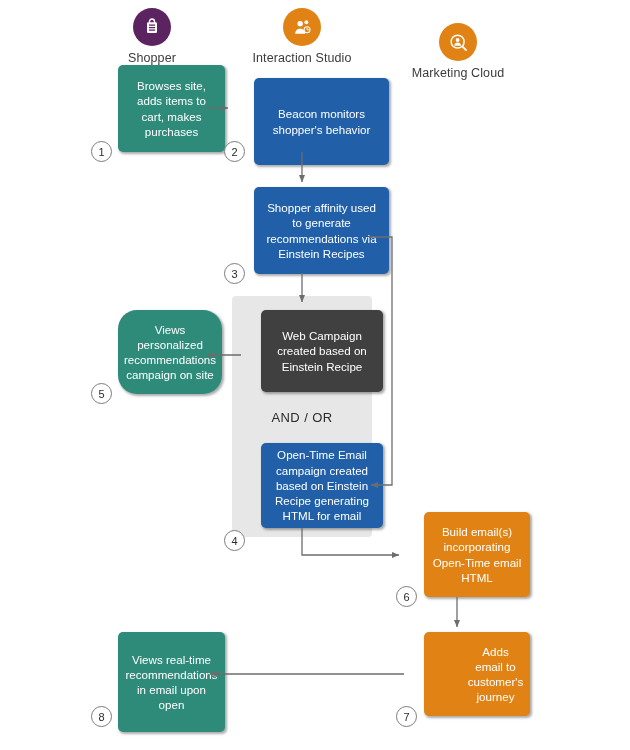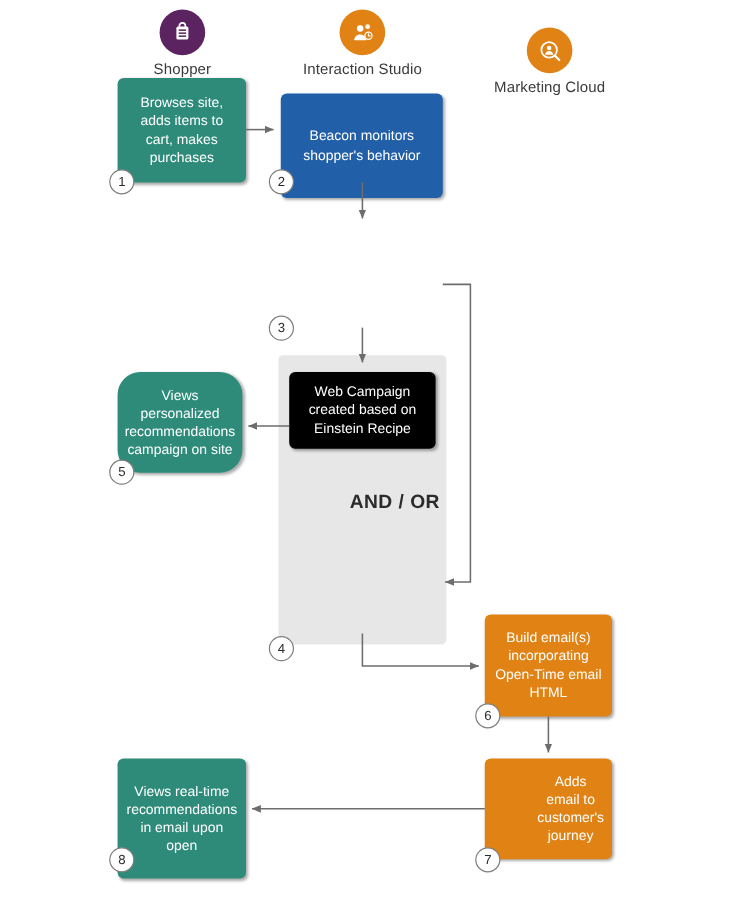--- a/index.html
+++ b/index.html
@@ -11,27 +11,27 @@
   .col-head{position:absolute;text-align:center;}
   .col-icon{width:38px;height:38px;border-radius:50%;margin:0 auto;
             display:flex;align-items:center;justify-content:center;}
   .col-label{font-size:12.5px;color:#3b3b3b;margin-top:5px;white-space:nowrap;
              letter-spacing:.1px;}
 
   
   .node{position:absolute;border-radius:5px;box-sizing:border-box;
         display:flex;align-items:center;justify-content:center;
         color:#ffffff;font-size:11.6px;line-height:15.2px;text-align:center;
-        padding:4px 7px;box-shadow:1.5px 1.5px 2.5px rgba(0,0,0,.33);}
+        padding:4px 7px;box-shadow:1.5px 1.5px 2.5px rgba(0,0,0,.33);margin-left:20px;}
   .node span{display:block;}
 
   
   .panel{position:absolute;background:#e7e7e7;border-radius:4px;}
-  .andor{position:absolute;text-align:center;font-size:16px;font-weight:bold;
-         color:#2b2b2b;letter-spacing:.4px;margin-left:27px;}
+  .andor{position:absolute;text-align:center;font-size:13px;font-weight:normal;
+         color:#2b2b2b;letter-spacing:.4px;}
 
   
   .badge{position:absolute;width:21px;height:21px;border-radius:50%;
          background:#ffffff;border:1.4px solid #7d7d7d;
          display:flex;align-items:center;justify-content:center;
          font-size:11px;color:#2b2b2b;box-sizing:border-box;z-index:6;}
 
   
   svg.wires{position:absolute;left:0;top:0;width:630px;height:750px;
             pointer-events:none;z-index:3;}
@@ -111,31 +111,37 @@
   <div class="node" style="left:98px;top:65px;width:107px;height:87px;background:#2e8b7a;">
     <span>Browses site, adds items to cart, makes purchases</span>
   </div>
   <div class="badge" style="left:91px;top:141px;">1</div>
 
   <div class="node" style="left:234px;top:78px;width:135px;height:87px;background:#2160a8;">
     <span>Beacon monitors shopper's behavior</span>
   </div>
   <div class="badge" style="left:224px;top:141px;">2</div>
 
+  <div class="node" style="left:234px;top:187px;width:135px;height:87px;background:#2160a8;">
+    <span>Shopper affinity used to generate recommendations via Einstein Recipes</span>
+  </div>
   <div class="badge" style="left:224px;top:263px;">3</div>
 
-  <div class="node" style="left:241px;top:310px;width:122px;height:64px;background:#000000;">
+  <div class="node" style="left:241px;top:310px;width:122px;height:82px;background:#404040;">
     <span>Web Campaign created based on Einstein Recipe</span>
   </div>
 
   <div class="node" style="left:98px;top:310px;width:104px;height:84px;background:#2e8b7a;border-radius:19px;">
     <span>Views personalized recommendations campaign on site</span>
   </div>
   <div class="badge" style="left:91px;top:383px;">5</div>
 
+  <div class="node" style="left:241px;top:443px;width:122px;height:85px;background:#2160a8;">
+    <span>Open-Time Email campaign created based on Einstein Recipe generating HTML for email</span>
+  </div>
   <div class="badge" style="left:224px;top:530px;">4</div>
 
   <div class="node" style="left:404px;top:512px;width:106px;height:85px;background:#e08214;justify-content:flex-end;">
     <span>Build email(s) incorporating Open-Time email HTML</span>
   </div>
   <div class="badge" style="left:396px;top:586px;">6</div>
 
   <div class="node" style="left:404px;top:632px;width:106px;height:84px;background:#e08214;padding-left:44px;">
     <span>Adds email to customer's journey</span>
   </div>

